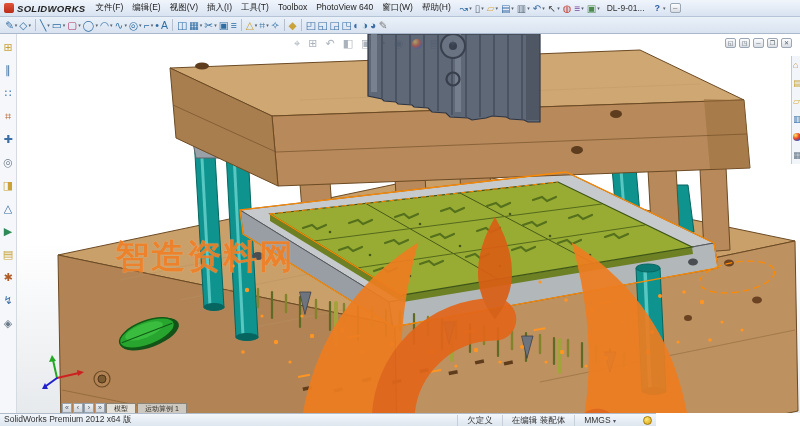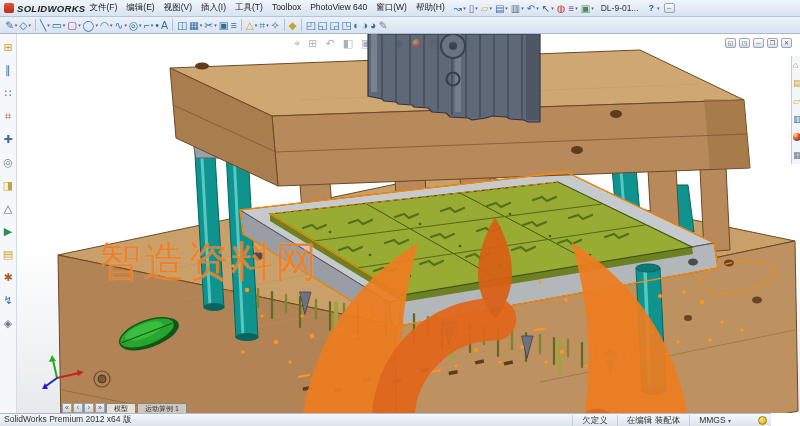--- a/index.html
+++ b/index.html
@@ -10,21 +10,21 @@
   --strip:#98ac33; --strip_dark:#55701c; --strip_side:#6d8024;
   --cyl:#5f6877; --cyl_dark:#3e4553; --cyl_hi:#7e8795;
   --orange:#ff8a00; --plug:#28a52e; --watermark_orange:#ef8026;
 }
 *{box-sizing:border-box;margin:0;padding:0}
 body{font-family:"Liberation Sans","DejaVu Sans",sans-serif;width:800px;height:426px;overflow:hidden;background:#fff}
 #app{position:relative;width:800px;height:426px;overflow:hidden}
 
 .titlebar{position:absolute;left:0;top:0;width:800px;height:17px;background:linear-gradient(#f0f5fc,#d8e3f1);border-bottom:1px solid #b6c4d8;display:flex;align-items:center;font-size:8.5px;color:#222;z-index:20;padding:0 3px;white-space:nowrap}
 .logo-box{width:10px;height:10px;background:linear-gradient(#e2543a,#b92c18);border-radius:2px;margin:0 3px 0 1px;flex:none}
-.app-name{font-weight:bold;font-style:italic;font-size:9.5px;letter-spacing:.3px;margin-right:4px}
+.app-name{font-weight:bold;font-style:italic;font-size:9.5px;letter-spacing:.3px;margin-right:10px}
 .menus{display:flex;gap:9px;margin-right:8px}
 .menu-item{cursor:default}
 .qicons{display:flex;align-items:center;gap:1px;margin-right:6px}
 .tb-icon{display:inline-flex;align-items:center;padding:0 1px;height:15px}
 .tb-icon .glyph{font-size:10px;line-height:15px}
 .tb-icon .caret{font-size:5px;color:#55616e;margin-left:1px}
 .doc-name{color:#333;margin-right:6px}
 .searchbox{display:flex;align-items:center;background:#fff;border:1px solid #8fa3bd;border-radius:2px;height:13px;width:118px;padding:0 2px;flex:none}
 .help-badge{width:9px;height:9px;border-radius:50%;background:radial-gradient(circle at 35% 30%,#ffd76e,#e8a31c);color:#5a3c00;font-size:7px;font-weight:bold;text-align:center;line-height:9px;flex:none;margin-right:2px}
 .searchbox input{border:none;outline:none;flex:1;font-size:7.5px;color:#777;min-width:0;background:transparent;font-family:inherit}
@@ -46,28 +46,28 @@
 .viewport svg{position:absolute;left:0;top:-34px;width:800px;height:426px}
 .headsup{position:absolute;left:293px;top:2px;display:flex;align-items:center;gap:6px;opacity:.45;z-index:6}
 .headsup .tb-icon .glyph{font-size:11px}
 .ball{width:10px;height:10px;border-radius:50%;background:radial-gradient(circle at 32% 28%,#ffe95c,#e8452c 45%,#2f59c4 78%,#1a6a32);display:inline-block}
 .docwin{position:absolute;right:8px;top:4px;display:flex;gap:3px;z-index:6}
 .taskpane{position:absolute;right:0;top:22px;width:9px;background:rgba(240,244,249,.85);border-left:1px solid #c0cad6;z-index:6;display:flex;flex-direction:column;align-items:flex-start;overflow:hidden}
 .taskpane .tb-icon{height:18px;padding-left:1px}
 .taskpane .tb-icon .glyph{font-size:9px}
 .taskpane .ball{width:8px;height:8px}
 .watermark{position:absolute;left:95px;top:200px;display:flex;align-items:center;z-index:7;opacity:.92;pointer-events:none}
-.watermark-text{font-size:42px;font-weight:normal;color:var(--watermark_orange);letter-spacing:2px;margin-left:4px;font-family:"DejaVu Sans",sans-serif;text-shadow:0 0 1px rgba(255,255,255,.4)}
+.watermark-text{font-size:34px;font-weight:bold;color:var(--watermark_orange);letter-spacing:2px;margin-left:20px;font-family:"DejaVu Sans",sans-serif;text-shadow:0 0 1px rgba(255,255,255,.4)}
 
 .tabstrip{position:absolute;left:62px;bottom:0;height:11px;display:flex;align-items:flex-end;z-index:8;font-size:7px}
 .tabnav{width:10px;height:10px;background:linear-gradient(#eef1f4,#cfd5dc);border:1px solid #98a2ad;text-align:center;line-height:8px;color:#4a5560;margin-right:1px}
 .tab{height:10px;padding:0 7px;background:#cdc9c1;border:1px solid #8a8378;border-bottom:none;color:#2f2c26;line-height:10px;margin-right:1px}
 .tab.active{background:#e4e1da}
 
-.statusbar{position:absolute;left:0;bottom:0;width:771px;height:13px;background:linear-gradient(#f3f7fc,#dde5ee);border-top:1px solid #b0bccc;display:flex;align-items:center;font-size:8.5px;color:#333;z-index:25;padding:0 4px}
+.statusbar{position:absolute;left:0;bottom:0;width:656px;height:13px;background:linear-gradient(#f3f7fc,#dde5ee);border-top:1px solid #b0bccc;display:flex;align-items:center;font-size:8.5px;color:#333;z-index:25;padding:0 4px}
 .status-left{flex:1}
 .status-item{border-left:1px solid #c5cedb;padding:0 9px;height:11px;line-height:11px}
 .status-units{margin-right:18px}
 .status-units .caret2{font-size:6px;color:#556}
 .tip-ball{width:9px;height:9px;border-radius:50%;background:radial-gradient(circle at 35% 30%,#ffe97a,#d9a10e);border:1px solid #a67c08}
 
 .e{stroke:var(--edge);stroke-width:1;stroke-linejoin:round}
 .mk{stroke:var(--strip_dark);stroke-width:2.2;fill:none;stroke-linecap:round}
 </style>
 </head>

